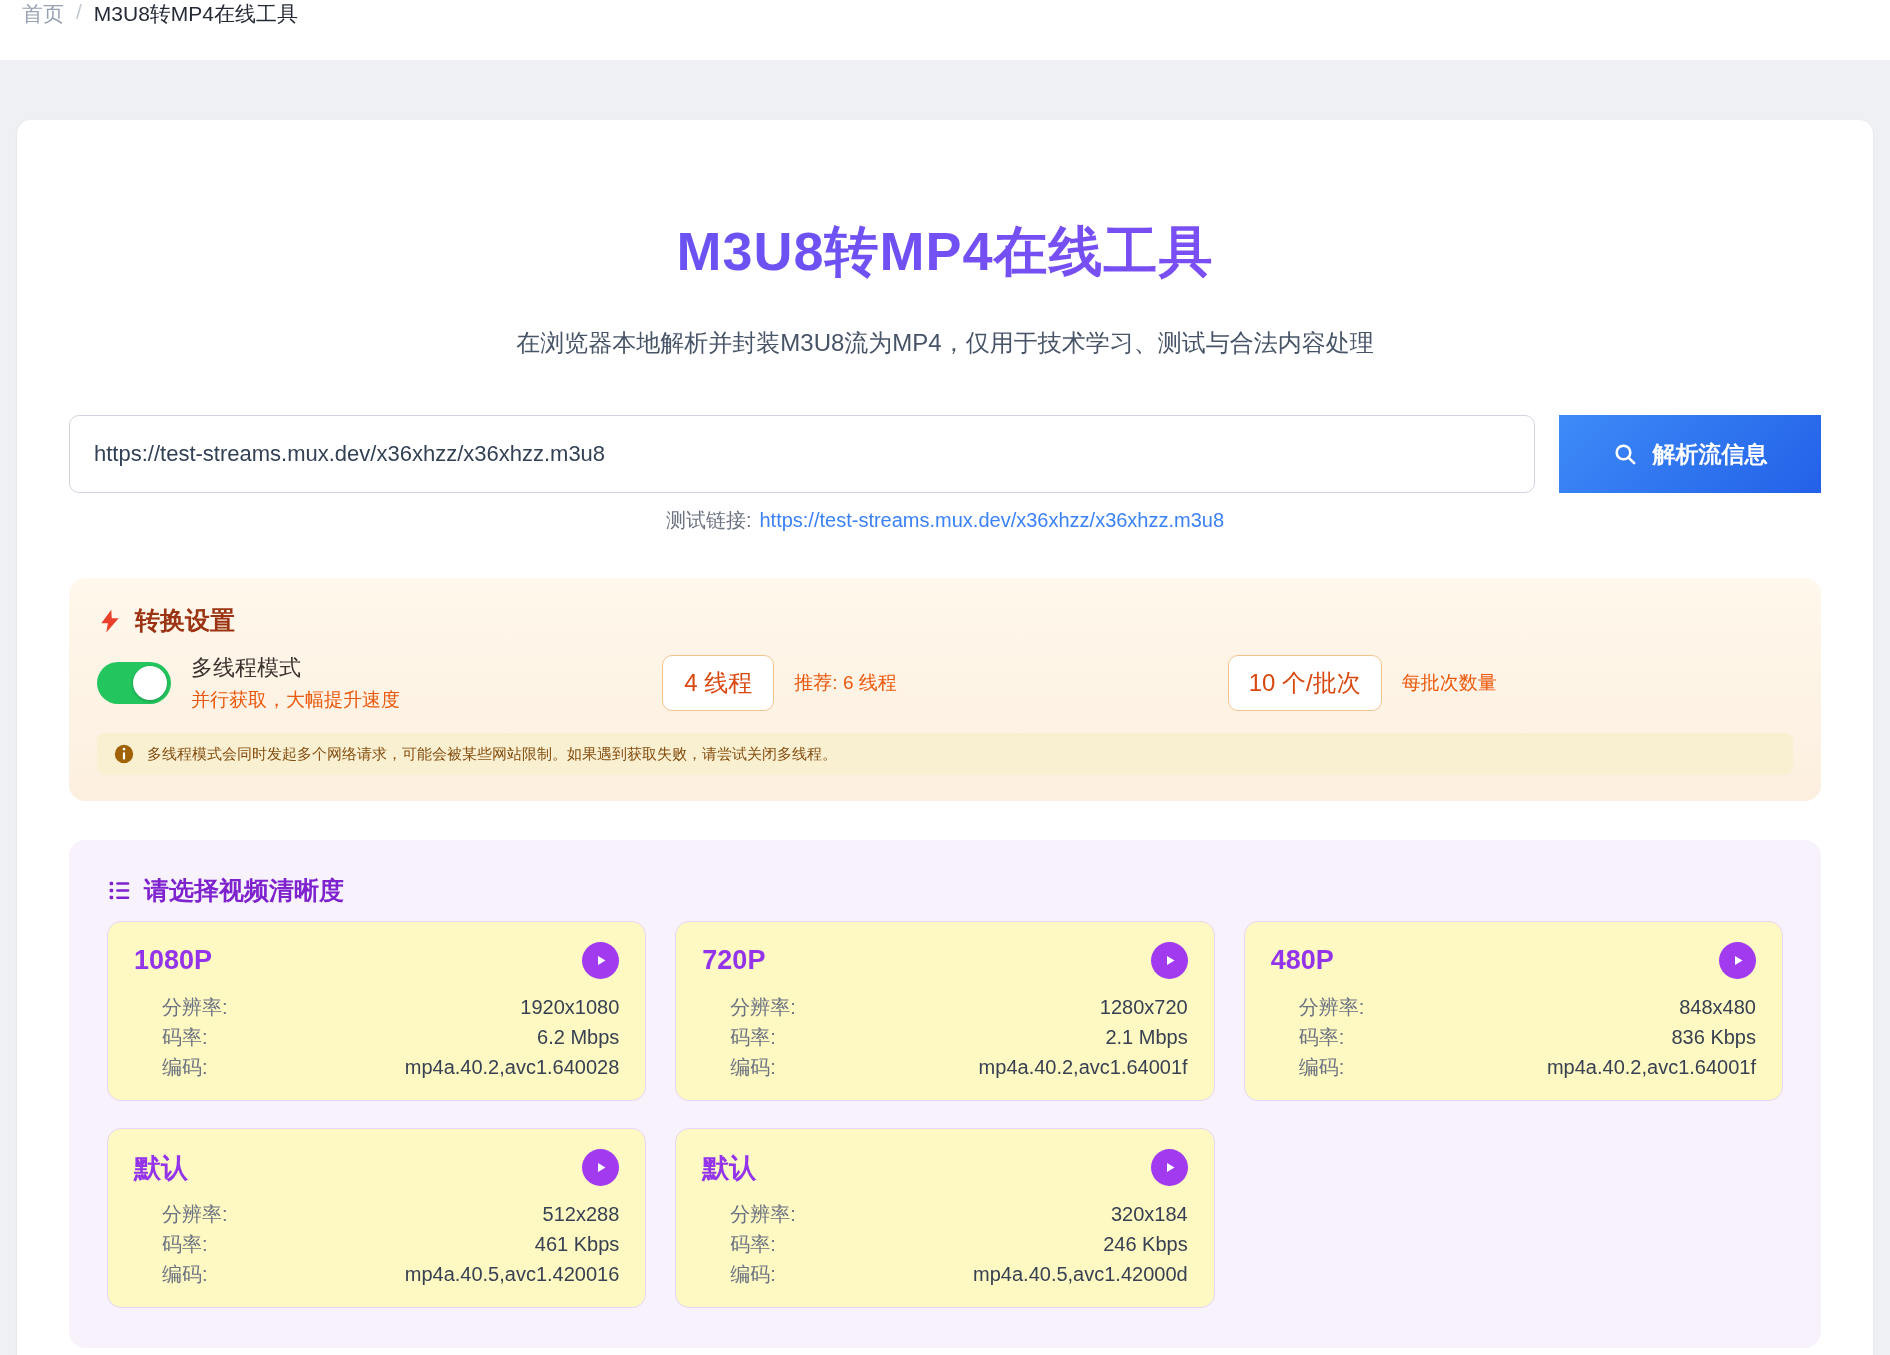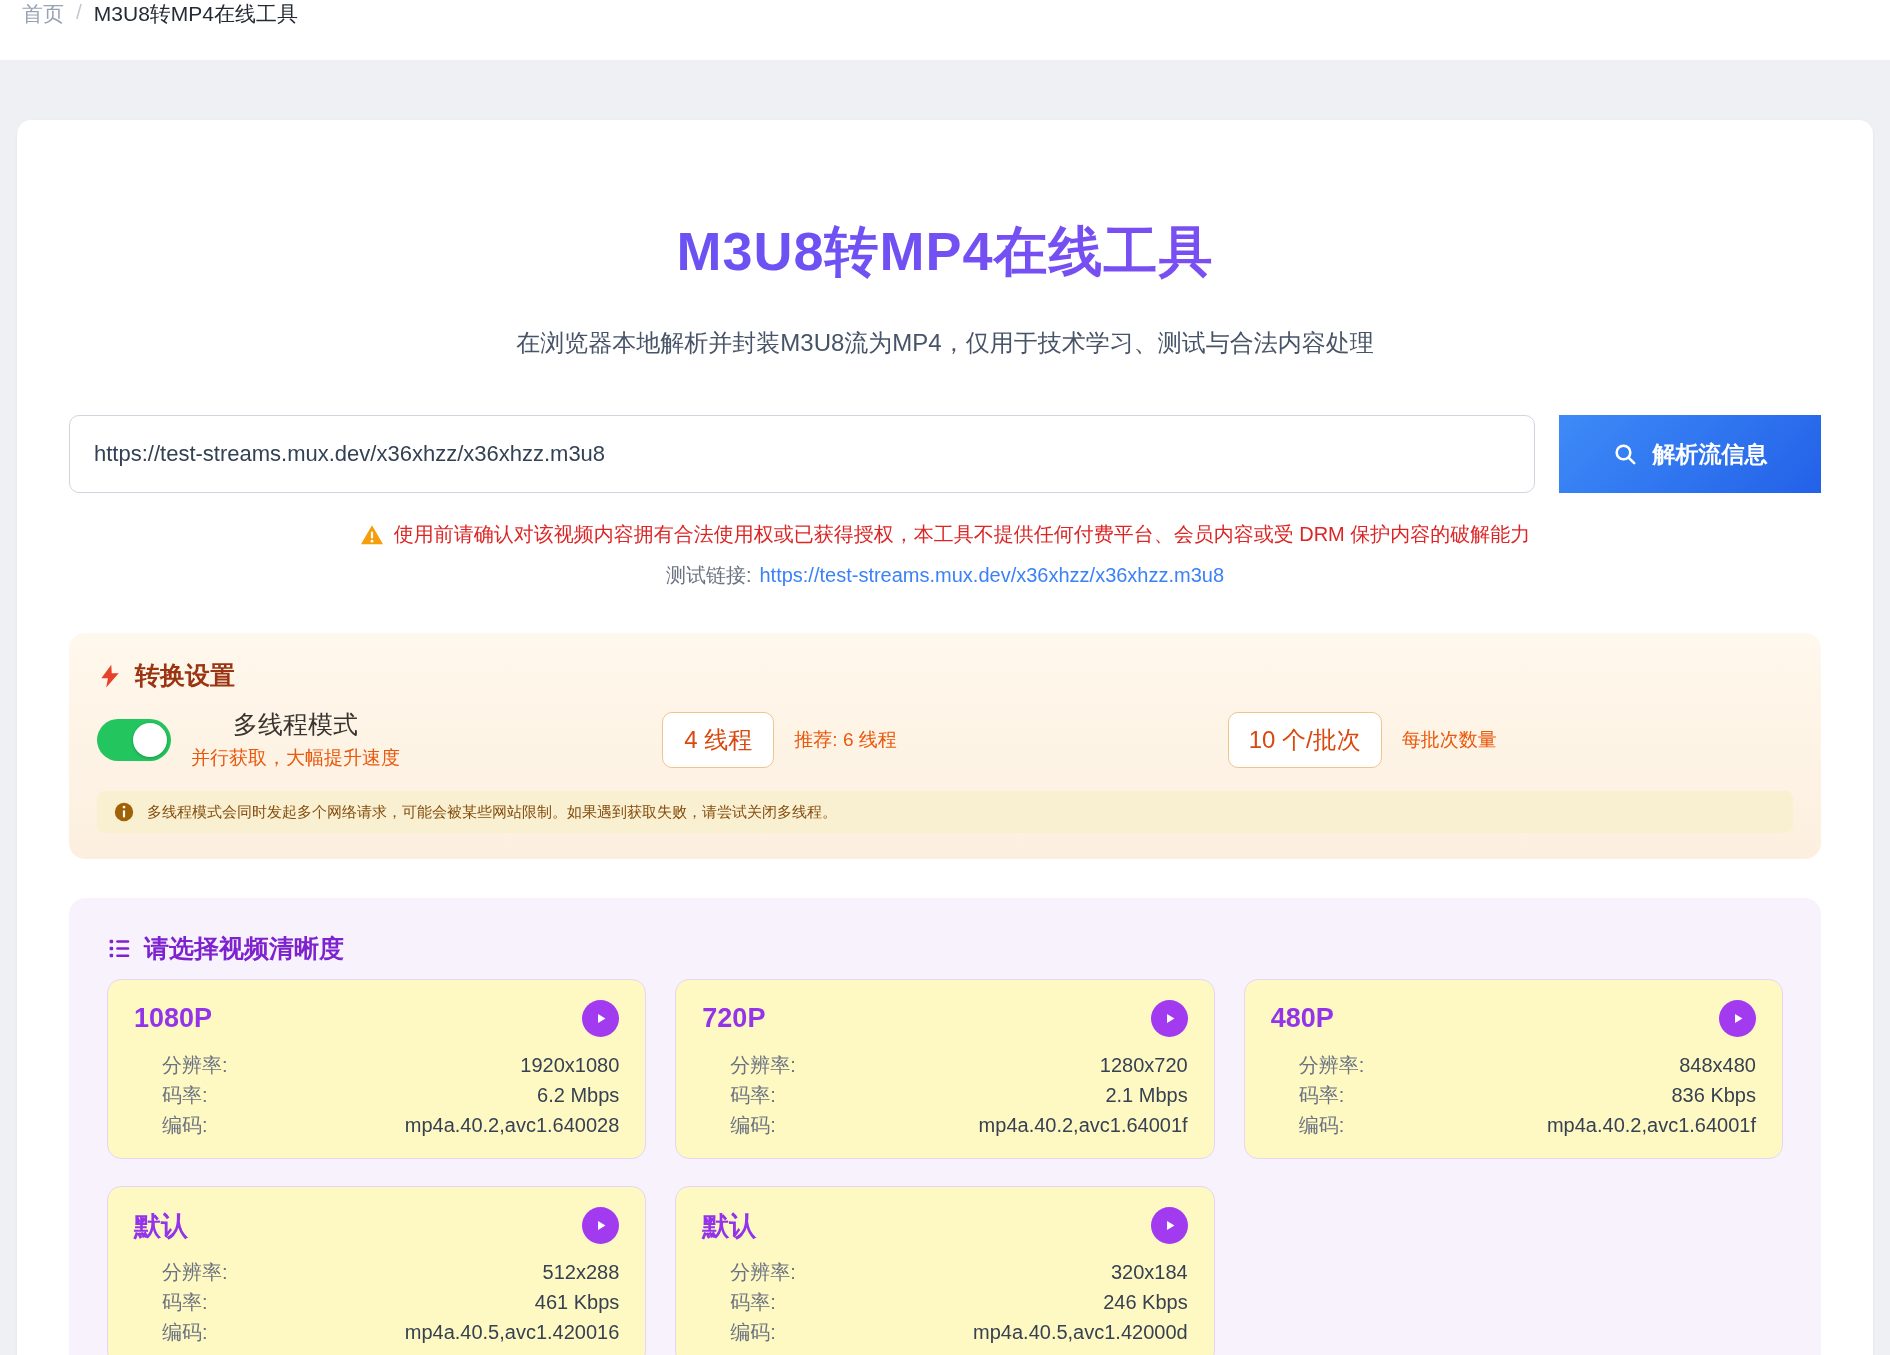--- a/index.html
+++ b/index.html
@@ -98,21 +98,21 @@
   .ctl-group { display: flex; align-items: center; gap: 20px; }
   .toggle {
     width: 74px; height: 42px; border-radius: 21px;
     background: #22c55e; position: relative; cursor: pointer; flex: 0 0 auto;
   }
   .toggle .knob {
     position: absolute; top: 4px; right: 4px;
     width: 34px; height: 34px; border-radius: 50%;
     background: #ffffff; box-shadow: 0 1px 3px rgba(0,0,0,.25);
   }
-  .toggle-label-name { font-size: 25px; color: #3a3430; text-align: center; }
+  .toggle-label-name { font-size: 22px; color: #3a3430; }
   .toggle-label-desc { font-size: 19px; color: #ea580c; margin-top: 4px; }
   .num-box {
     min-width: 112px; height: 56px; padding: 0 20px;
     background: #ffffff;
     border: 1px solid #f2c48d; border-radius: 10px;
     display: flex; align-items: center; justify-content: center;
     font-size: 24px; color: #d9480f;
     font-family: "Liberation Sans", sans-serif;
   }
   .ctl-hint { font-size: 19px; color: #ea580c; }
@@ -183,28 +183,20 @@
     <input class="url-input" type="text" value="https://test-streams.mux.dev/x36xhzz/x36xhzz.m3u8" style="">
     <button class="parse-btn">
       <svg class="icon-svg" width="24" height="24" viewBox="0 0 24 24" fill="none" stroke="#ffffff" stroke-width="2.6" stroke-linecap="round">
         <circle cx="10.5" cy="10.5" r="6.8"></circle>
         <line x1="15.8" y1="15.8" x2="21.2" y2="21.2"></line>
       </svg>
       <span>解析流信息</span>
     </button>
   </div>
 
-  <div class="warning-row">
-    <svg class="icon-svg" width="24" height="24" viewBox="0 0 24 24">
-      <path fill="#f59e0b" d="M12 2.2 L23 21.3 H1 Z"></path>
-      <rect x="10.9" y="8.6" width="2.2" height="7" rx="1.1" fill="#ffffff"></rect>
-      <circle cx="12" cy="18.2" r="1.4" fill="#ffffff"></circle>
-    </svg>
-    <span>使用前请确认对该视频内容拥有合法使用权或已获得授权，本工具不提供任何付费平台、会员内容或受 DRM 保护内容的破解能力</span>
-  </div>
 
   <div class="testlink-row">
     <span>测试链接:</span><a href="#">https://test-streams.mux.dev/x36xhzz/x36xhzz.m3u8</a>
   </div>
 
   <div class="settings-panel">
     <div class="settings-header">
       <svg class="icon-svg" width="26" height="26" viewBox="0 0 24 24">
         <path fill="#e8402a" d="M13.2 1.5 L4 14 h6.1 L8.5 22.5 L20 9.5 h-6.4 Z"></path>
       </svg>

